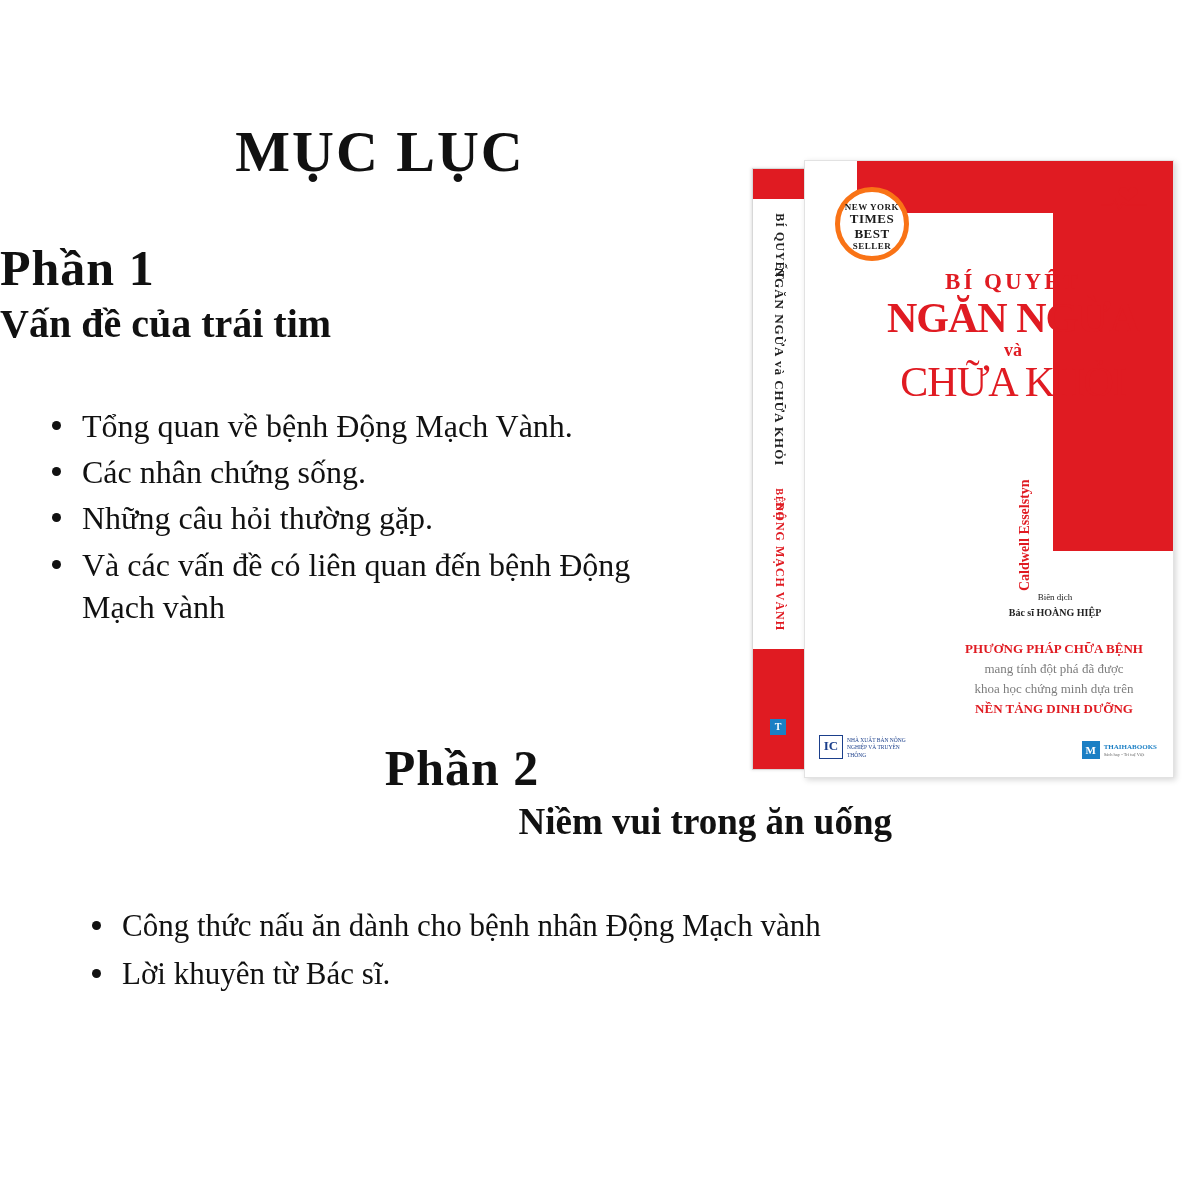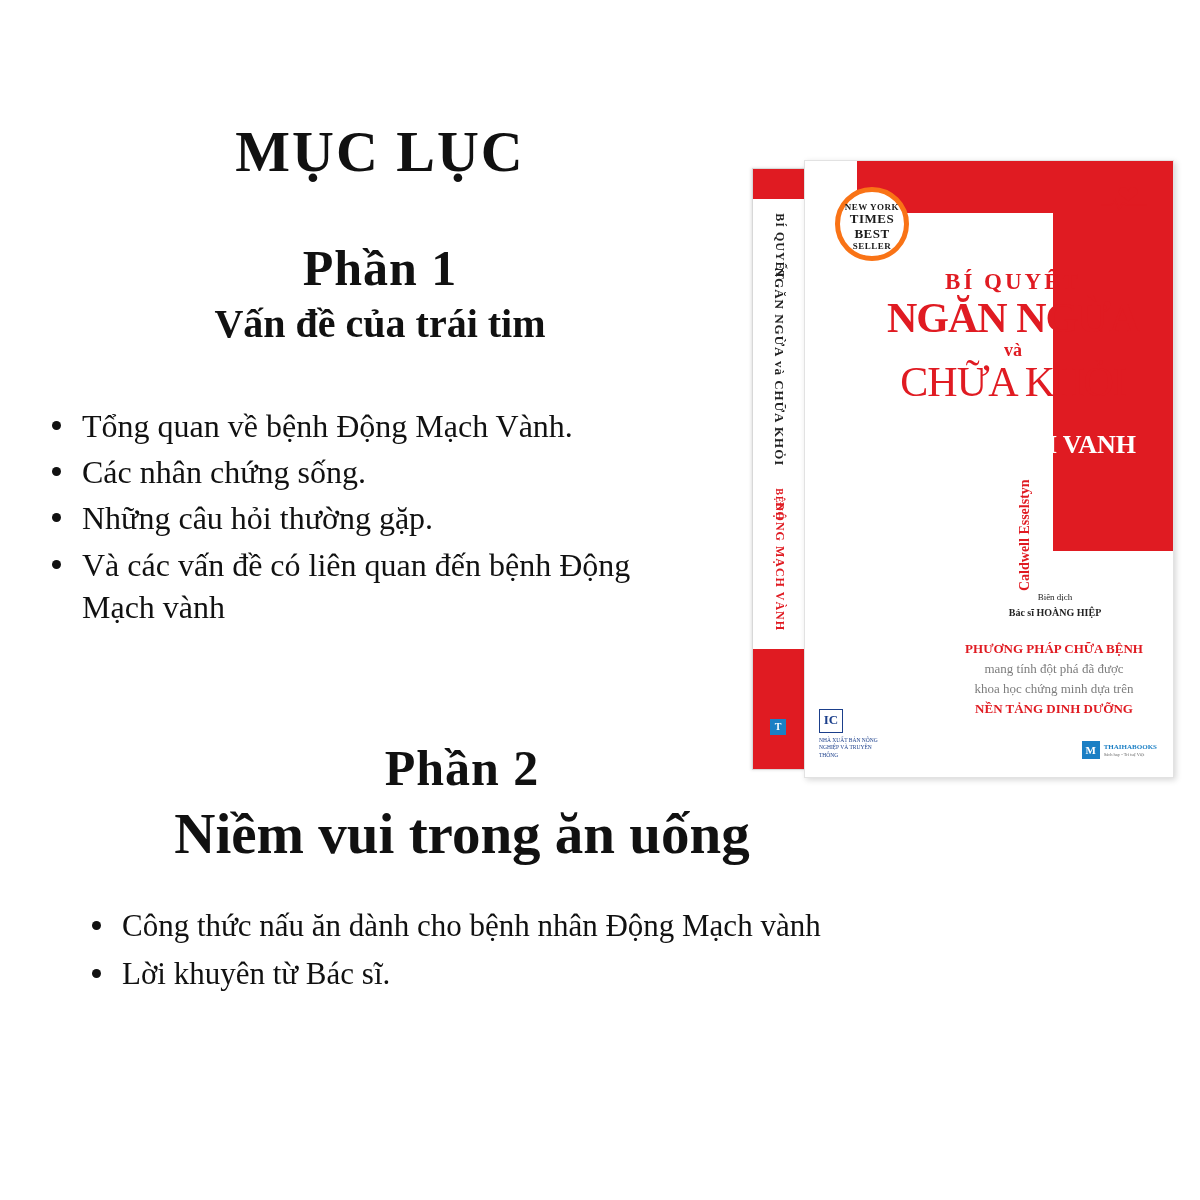--- a/index.html
+++ b/index.html
@@ -34,21 +34,20 @@
     letter-spacing: 2px;
     line-height: 1.1;
   }
 
   
   .part1-heading {
     position: absolute;
     left: 0;
     top: 240px;
     width: 760px;
-    text-align: center;
   }
   .part-label {
     font-size: 50px;
     font-weight: bold;
     line-height: 1.15;
     letter-spacing: 1px;
   }
   .part-sub {
     font-size: 40px;
     font-weight: bold;
@@ -90,21 +89,22 @@
     left: 0;
     top: 740px;
     width: 860px;
     text-align: center;
     padding-left: 32px;
   }
   .part2-heading .part-label {
     font-size: 50px;
   }
   .part2-heading .part-sub {
-    font-size: 57px;
+    font-size: 37px;
+    text-align: right;
   }
 
   
   .list-two {
     position: absolute;
     left: 80px;
     top: 905px;
     width: 1090px;
     list-style: none;
     margin: 0;
@@ -315,23 +315,22 @@
     font-size: 13px;
     line-height: 1.55;
     color: #7d7d7d;
   }
   .cover-desc .hl { color: #e01b22; font-weight: bold; }
   .pub-left {
     position: absolute;
     left: 14px;
     bottom: 18px;
     display: flex;
-    align-items: flex-start;
+    align-items: flex-end;
     gap: 4px;
-    flex-direction: column;
   }
   .pub-mark {
     width: 22px;
     height: 22px;
     border: 1px solid #1b3f8b;
     color: #1b3f8b;
     font-size: 13px;
     font-weight: bold;
     text-align: center;
     line-height: 20px;
@@ -443,21 +442,20 @@
       <svg class="ecg" viewBox="0 0 46 14">
         <polyline points="0,8 10,8 14,3 18,12 22,6 26,8 46,8" fill="none" stroke="#e01b22" stroke-width="1.4"></polyline>
       </svg>
 
       <div class="cover-title">
         <div class="ct-1">BÍ QUYẾT</div>
         <div class="ct-2">NGĂN NGỪA</div>
         <div class="ct-va">và</div>
         <div class="ct-3">CHỮA KHỎI</div>
         <div class="ct-4">BỆNH</div>
-        <div class="ct-5">ĐỘNG MẠCH VANH</div>
       </div>
 
       <div class="author-vert">Caldwell Esselstyn</div>
 
       <div class="translator">
         <div>Biên dịch</div>
         <div class="b">Bác sĩ HOÀNG HIỆP</div>
       </div>
 
       <div class="cover-desc">

